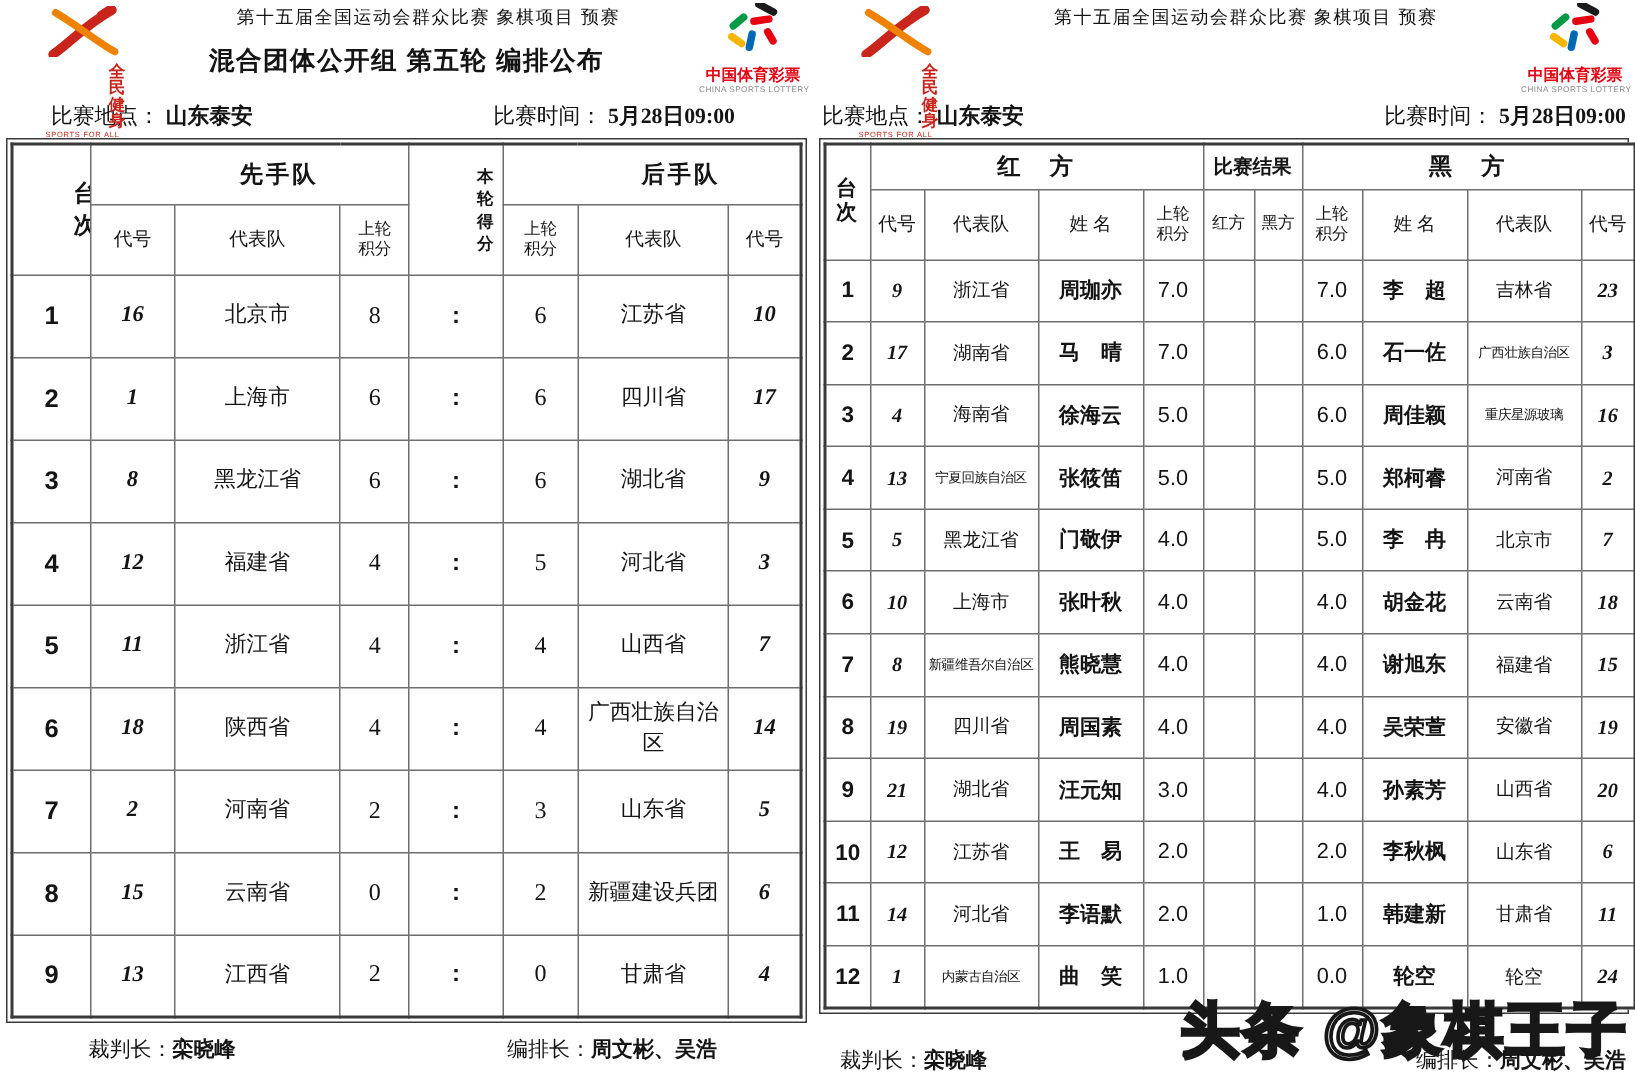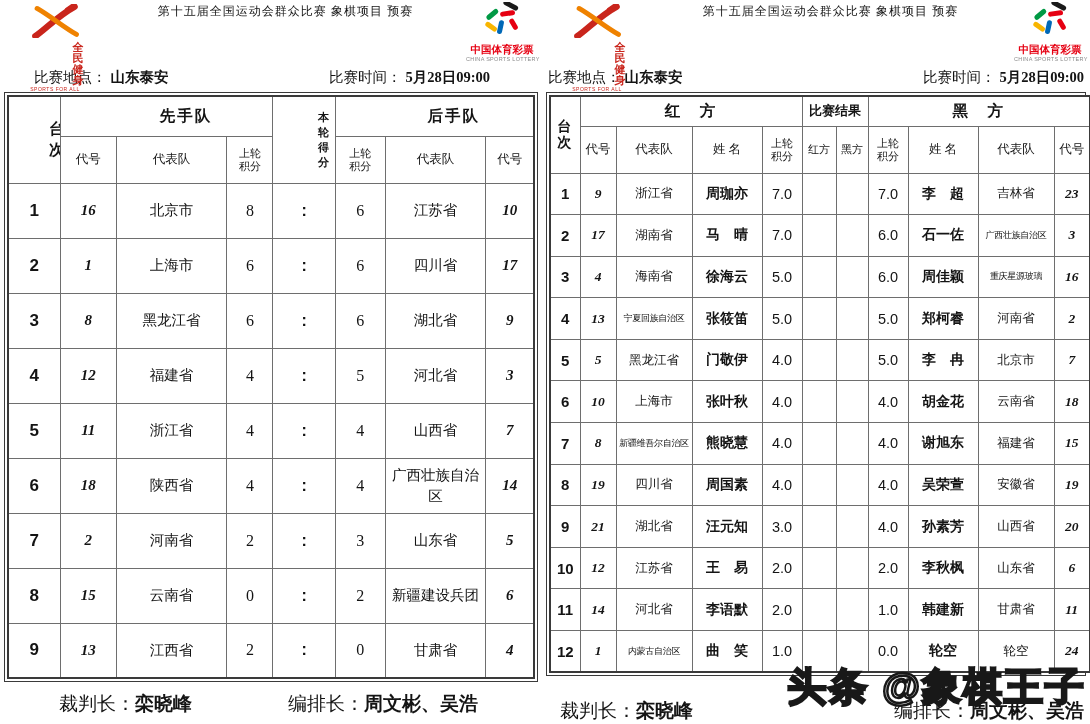--- a/index.html
+++ b/index.html
@@ -56,21 +56,21 @@
   #rtable thead tr:nth-child(2) th { height:47px; }
   #rtable tbody tr { height:41.6px; }
   #rtable .c-board { font-weight:bold; font-size:15px; font-family:"Liberation Sans",sans-serif; }
   #rtable .c-code  { font-family:"Liberation Serif",serif; font-style:italic; font-weight:bold; font-size:13.5px; }
   #rtable .c-team  { font-family:"Liberation Serif",serif; font-size:12.5px; }
   #rtable .c-name  { font-family:"Liberation Serif",serif; font-weight:bold; font-size:14px; }
   #rtable .c-pts   { font-size:14.5px; }
   #rtable .tiny    { font-size:9px; letter-spacing:-0.3px; }
   .board-head { font-size:14px; line-height:1.15; }
 
-  .foot { display:flex; justify-content:space-between; font-family:"Liberation Serif",serif; font-size:19px; }
+  .foot { display:flex; justify-content:space-between; font-family:"Liberation Serif",serif; font-size:14px; }
   .foot b { font-weight:bold; }
   #panel-left .foot  { margin-top:9px; padding:0 60px 0 55px; }
   #panel-right .foot { margin-top:22px; padding:0 2px 0 14px; }
 
   .watermark { position:absolute; right:4px; bottom:10px; font-size:39px; font-weight:bold;
                letter-spacing:2px; color:#ffffff; -webkit-text-stroke:2.5px #181818;
                text-shadow:0 0 1px #181818; white-space:nowrap; z-index:5;
                font-family:"Liberation Sans",sans-serif; }
 </style>
 </head>
@@ -84,20 +84,21 @@
         <svg width="54" height="34" viewBox="0 0 60 38">
           <path d="M8,36 C20,28 32,14 52,3" stroke="#c9251c" stroke-width="7" fill="none" stroke-linecap="round"></path>
           <path d="M10,5 C24,13 40,26 54,34" stroke="#ef8200" stroke-width="5.5" fill="none" stroke-linecap="round"></path>
           <path d="M43,6 l6,-4" stroke="#c9251c" stroke-width="4" stroke-linecap="round"></path>
         </svg>
         <div class="cn">全民健身</div>
         <div class="en">SPORTS FOR ALL</div>
       </div>
       <div class="titles">
         <div class="t1">第十五届全国运动会群众比赛 象棋项目 预赛</div>
+        <div class="t2">混合团体公开组 第五轮 编排公布</div>
       </div>
       <div class="logo-lot">
         <svg width="46" height="38" viewBox="0 0 46 38">
           <rect x="24" y="1" width="16" height="5" rx="2.5" fill="#1a1a1a" transform="rotate(28 32 3)"></rect>
           <rect x="21" y="9" width="15" height="5" rx="2.5" fill="#e60012" transform="rotate(-8 28 11)"></rect>
           <rect x="6" y="10" width="14" height="5" rx="2.5" fill="#009944" transform="rotate(-40 13 12)"></rect>
           <rect x="19" y="18" width="5" height="14" rx="2.5" fill="#0068b7" transform="rotate(12 21 25)"></rect>
           <rect x="6" y="22" width="13" height="5" rx="2.5" fill="#f8b500" transform="rotate(35 12 24)"></rect>
           <rect x="29" y="20" width="12" height="5" rx="2.5" fill="#e60012" transform="rotate(60 35 22)"></rect>
         </svg>

